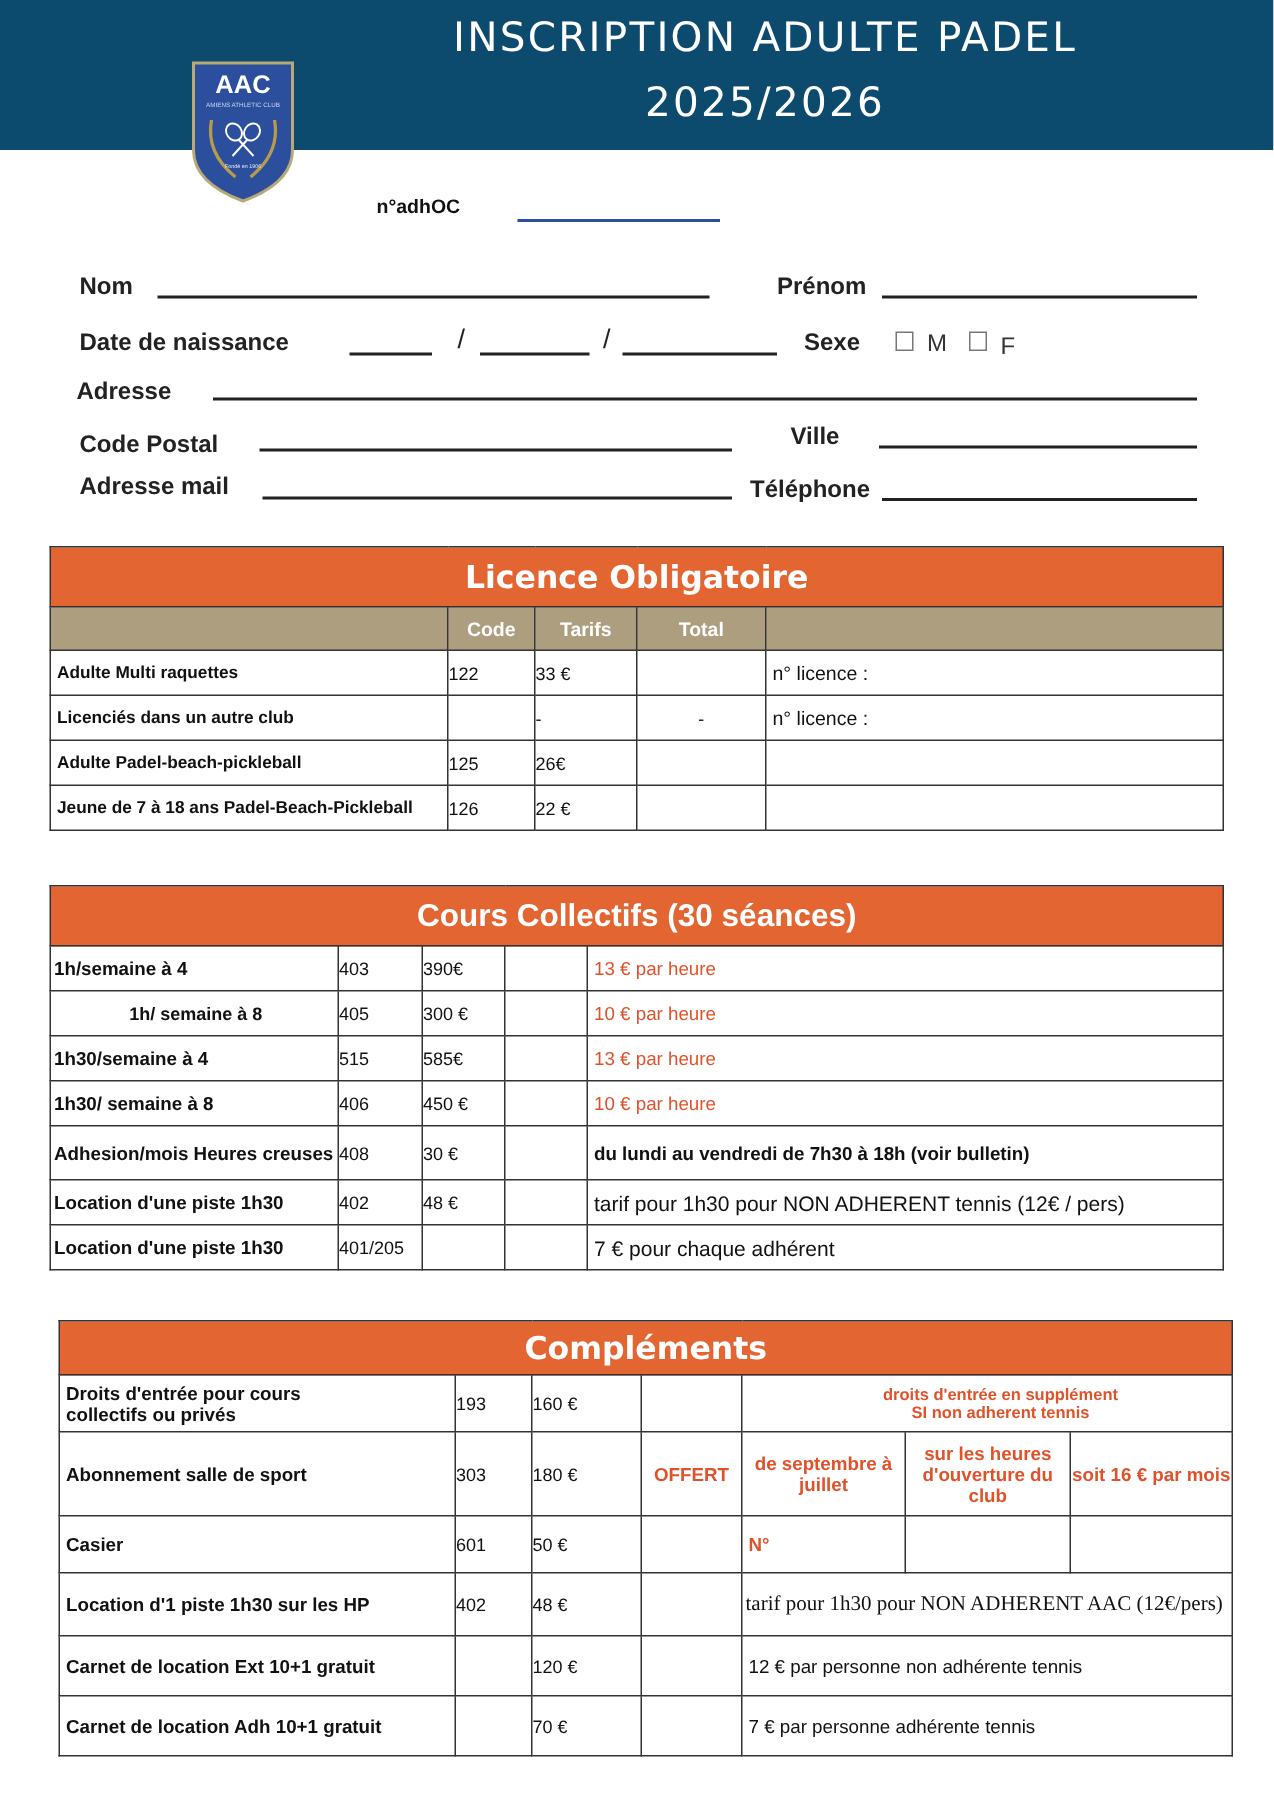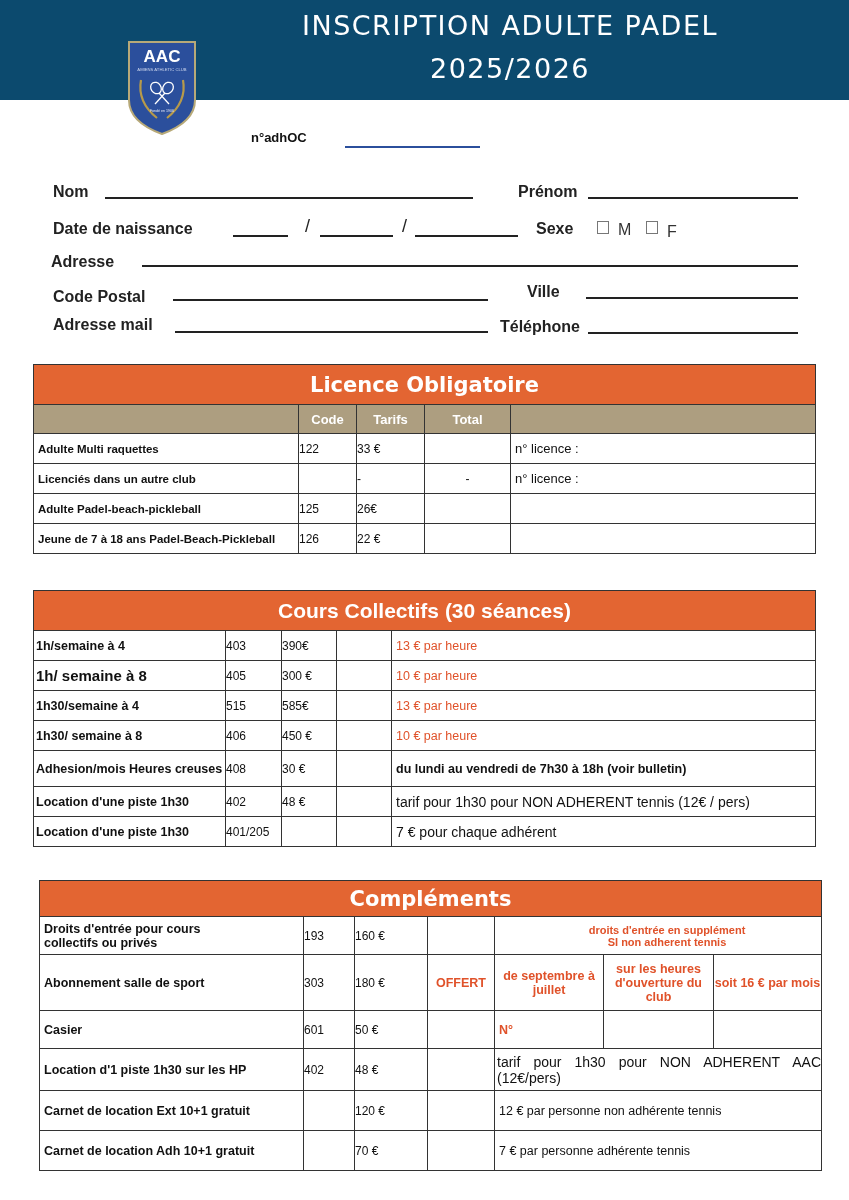--- a/index.html
+++ b/index.html
@@ -158,21 +158,21 @@
   </tbody>
     <tbody id="cours-body">
       <tr style="height: 30px;">
         <td class="lbl" style="font-size: 12.5px; padding-left: 2px;">1h/semaine  à 4</td>
         <td class="c">403</td>
         <td class="c">390€</td>
         <td></td>
         <td class="note red" style="font-size: 12.5px;">13 € par heure</td>
       </tr>
       <tr style="height: 30px;">
-        <td class="lbl" style="font-size: 15px; padding-left: 2px;">1h/ semaine à 8</td>
+        <td class="lbl" style="font-size: 12px; padding-left: 2px; text-align: center;">1h/ semaine à 8</td>
         <td class="c">405</td>
         <td class="c">300 €</td>
         <td></td>
         <td class="note red" style="font-size: 12.5px;">10 € par heure</td>
       </tr>
       <tr style="height: 30px;">
         <td class="lbl" style="font-size: 12.5px; padding-left: 2px;">1h30/semaine à 4</td>
         <td class="c">515</td>
         <td class="c">585€</td>
         <td></td>
@@ -250,21 +250,21 @@
         <td style="font-size: 12.5px;"></td>
         <td class="red" style="font-size: 12.5px; font-weight: bold; padding-left: 4px;">N°</td>
         <td class="red" style="font-size: 12.5px;"></td>
         <td class="red" style="font-size: 12.5px;"></td>
       </tr>
       <tr style="height: 42px;">
         <td class="lbl" style="white-space: pre-line; font-size: 12.5px;">Location d'1 piste 1h30 sur les HP</td>
         <td class="c">402</td>
         <td class="c">48 €</td>
         <td style="font-size: 12.5px;"></td>
-        <td class="note" colspan="3" style="white-space: pre-line; font-size: 14px; text-align: justify; padding-left: 2px;">  tarif pour 1h30 pour NON ADHERENT AAC (12€/pers)</td>
+        <td class="note" colspan="3" style="white-space: pre-line; font-size: 14px; text-align: justify; padding-left: 2px; font-family: Liberation Serif, serif;">  tarif pour 1h30 pour NON ADHERENT AAC (12€/pers)</td>
       </tr>
       <tr style="height: 40px;">
         <td class="lbl" style="white-space: pre-line; font-size: 12.5px;">Carnet de location Ext 10+1 gratuit</td>
         <td class="c"></td>
         <td class="c">120 €</td>
         <td style="font-size: 12.5px;"></td>
         <td class="note" colspan="3" style="white-space: pre-line; font-size: 12.5px;">12 € par personne non adhérente tennis</td>
       </tr>
       <tr style="height: 40px;">
         <td class="lbl" style="white-space: pre-line; font-size: 12.5px;">Carnet de location Adh 10+1 gratuit</td>

